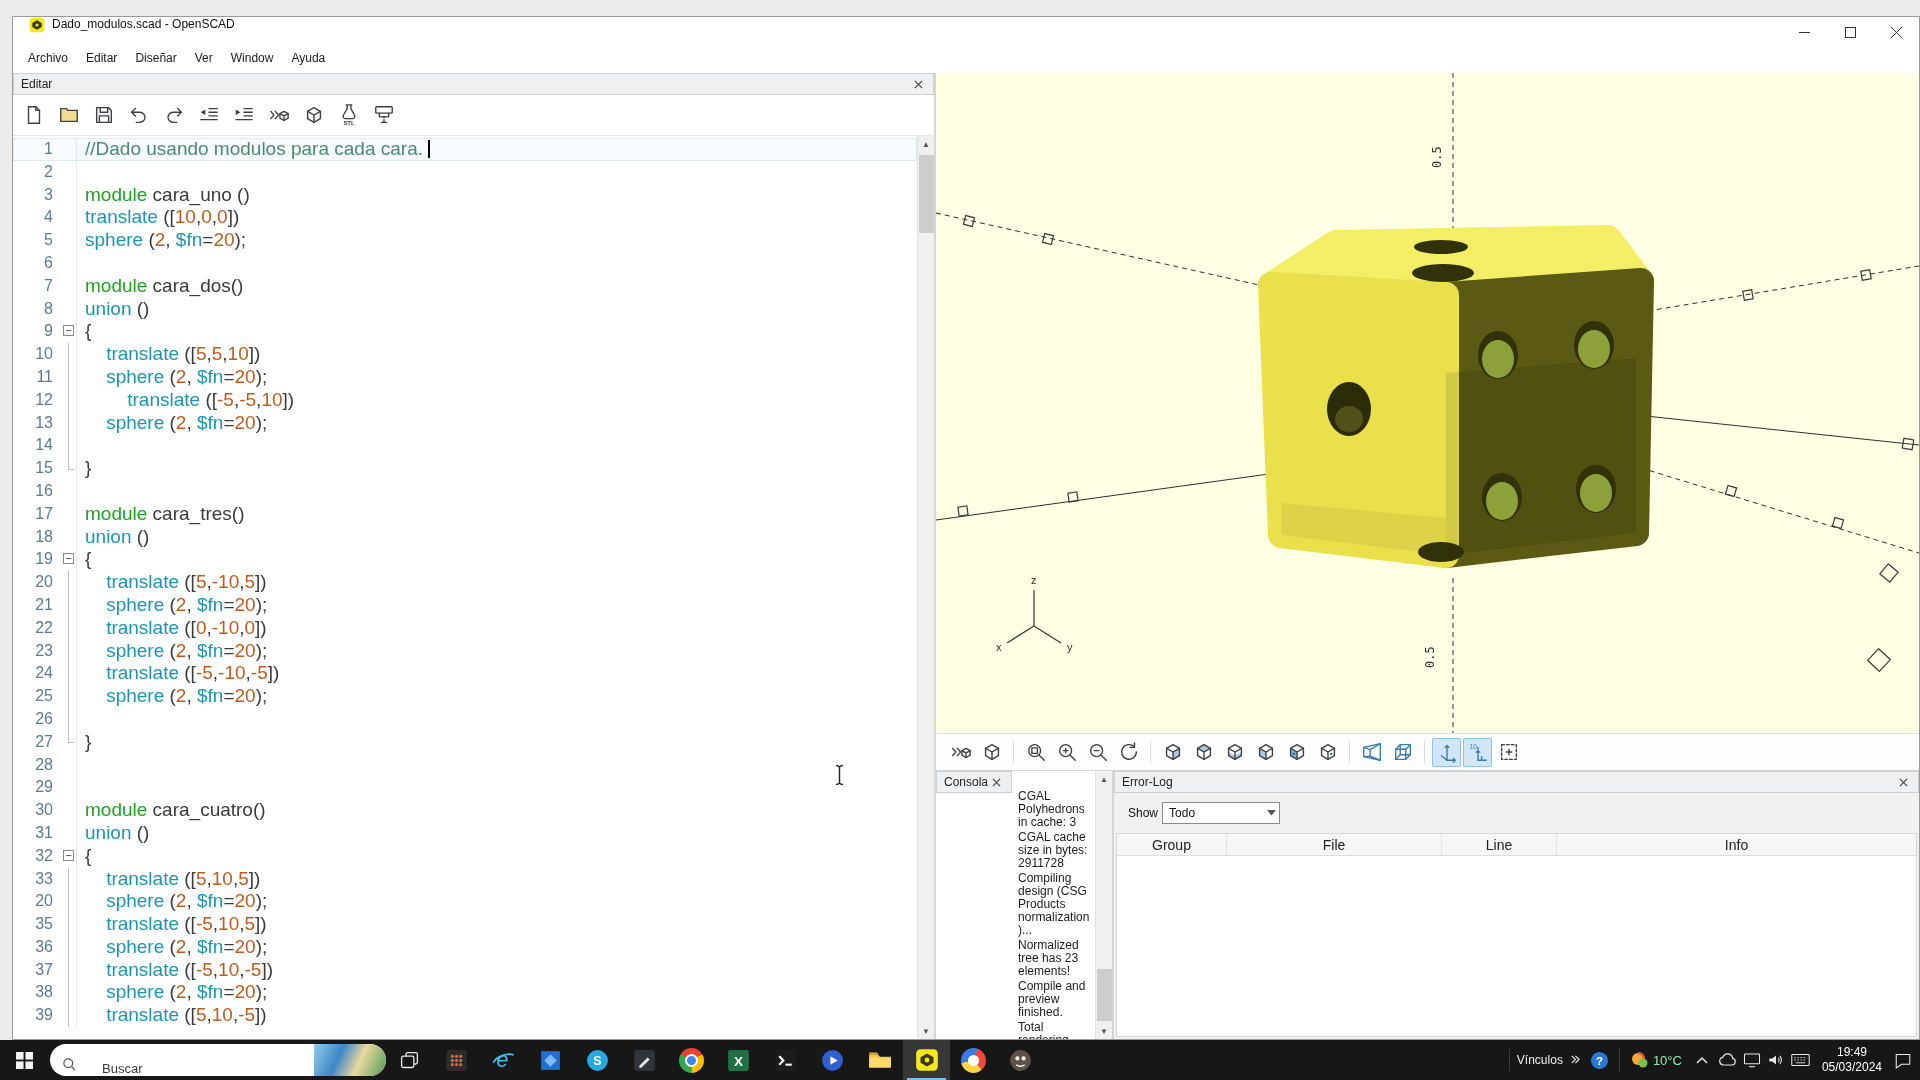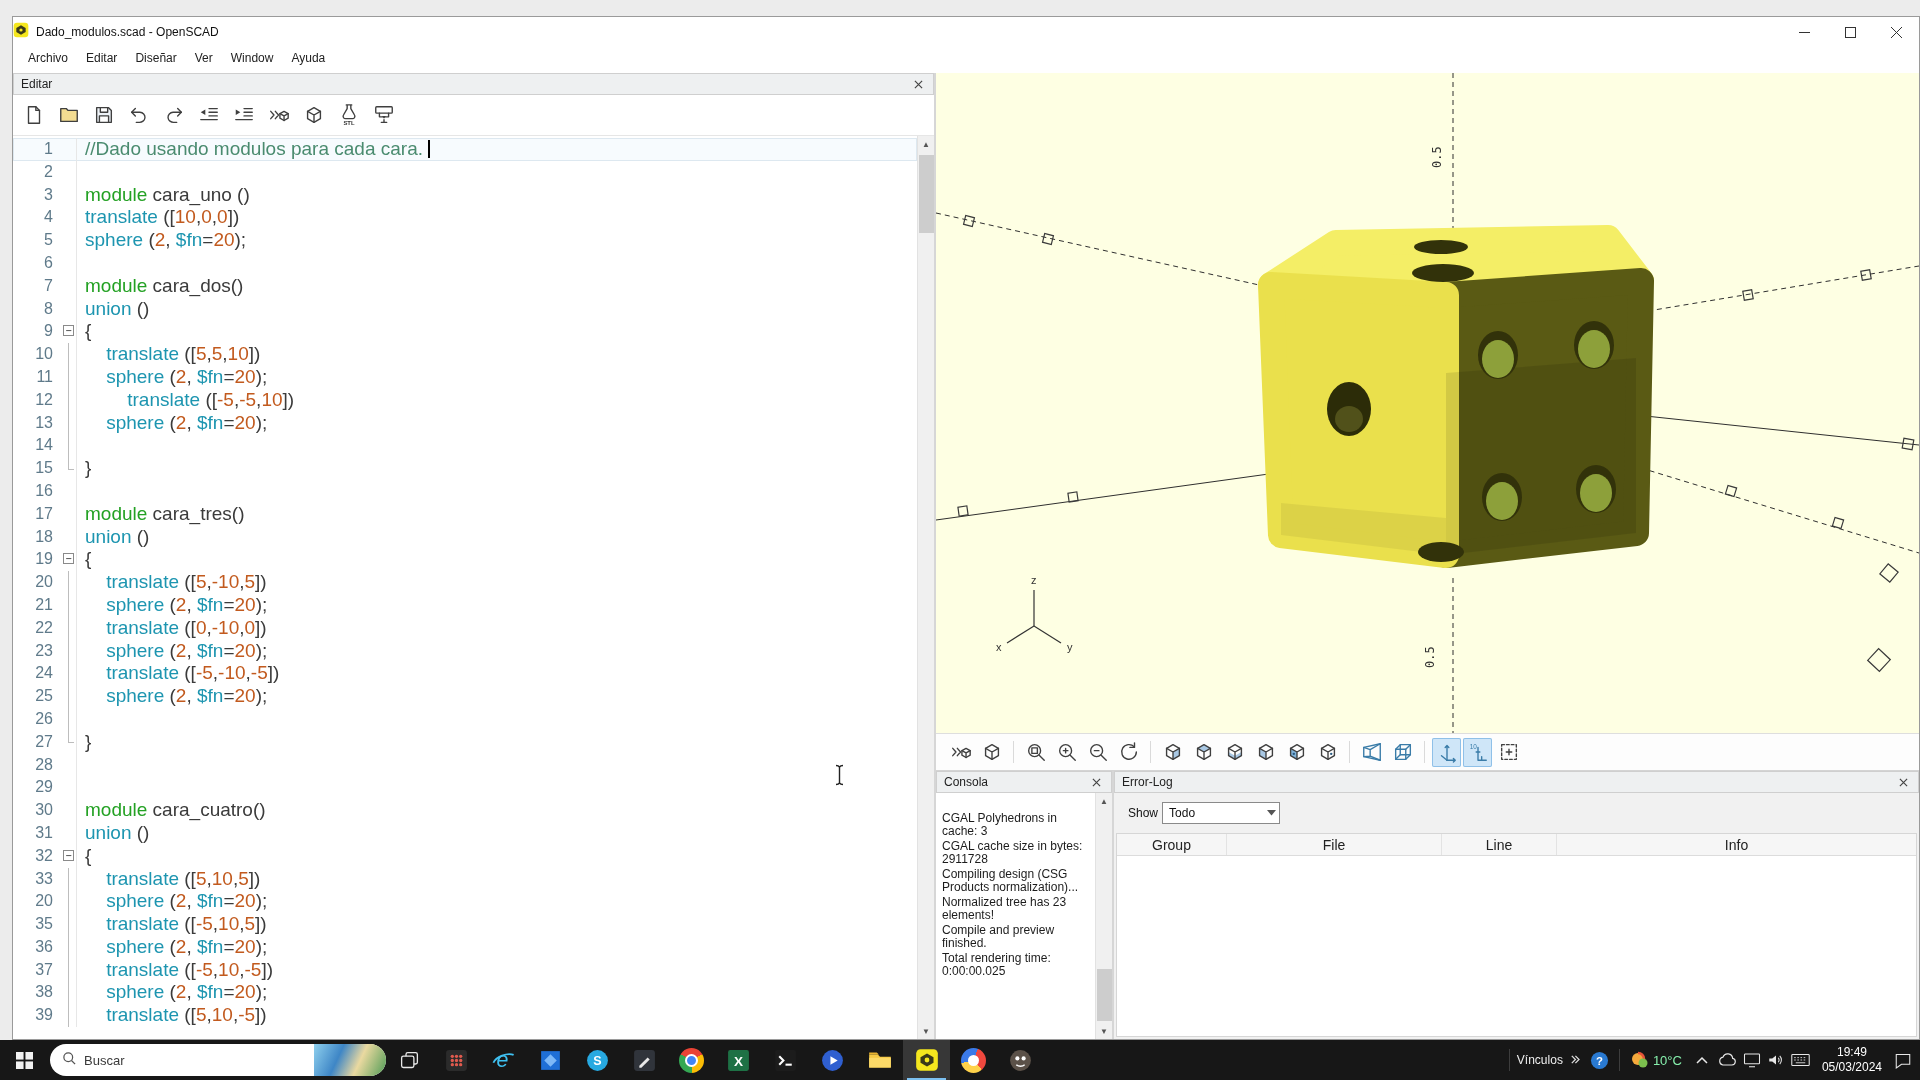--- a/index.html
+++ b/index.html
@@ -2,21 +2,21 @@
 <html><head>
 <meta charset="utf-8">
 <style>
   *{margin:0;padding:0;box-sizing:border-box;border:none;font-family:"Liberation Sans",sans-serif}
   html,body{width:1920px;height:1080px}
   body{background:#ececec;position:relative;overflow:hidden}
 
   
   .window{position:absolute;left:12px;top:16px;width:1908px;height:1024px;background:#fff;
           border:1px solid #9a9a9a;display:flex;flex-direction:column}
-  .titlebar{height:30px;flex:0 0 auto;display:flex;align-items:center;padding-left:0;background:#fff}
+  .titlebar{height:30px;flex:0 0 auto;display:flex;padding-left:16px;background:#fff}
   .title-text{font-size:12px;color:#111;margin-left:7px}
   .win-controls{margin-left:auto;display:flex;height:100%}
   .win-btn{width:46px;height:100%;display:flex;align-items:center;justify-content:center;background:#fff;cursor:default}
   .menubar{height:26px;flex:0 0 auto;display:flex;align-items:flex-start;padding-left:6px;background:#fff}
   .menu-item{font-size:12px;color:#222;padding:4px 9px}
 
   .main{flex:1;display:flex;min-height:0}
 
   
   .editor-pane{width:923px;flex:0 0 auto;display:flex;flex-direction:column;min-height:0;border-right:2px solid #d6d6d6}
@@ -57,38 +57,38 @@
   .mouse-ibeam{position:absolute;left:820px;top:628px}
 
   .vp-toolbar{height:38px;flex:0 0 auto;display:flex;align-items:center;gap:2px;padding:0 10px;background:#fdfdfd;
               border-top:1px solid #dedede;border-bottom:1px solid #d4d4d4}
   .vbtn{width:29px;height:29px}
   .vbtn.pressed{background:#cfe6f8;box-shadow:inset 0 0 0 1px #8fc0e8;border-radius:2px}
   .vsep{width:1px;height:22px;background:#dadada;margin:0 5px}
 
   .bottom-panels{flex:1;display:flex;min-height:0}
   .panel-header{height:22px;flex:0 0 auto;background:#eef0f1;border:1px solid #cfcfcf;display:flex;align-items:center;padding:0 7px;font-size:12px;color:#222}
-  .console{width:178px;flex:0 0 auto;display:flex;flex-direction:column;border-right:2px solid #d6d6d6;background:#fff}
+  .console{width:178px;flex:0 0 auto;display:flex;flex-direction:row;border-right:2px solid #d6d6d6;background:#fff}
   .console-body{flex:1;position:relative;padding:19px 22px 3px 6px;font-size:12px;color:#1c1c1c;overflow:hidden}
   .con-line{line-height:13px;margin-bottom:2px;word-wrap:break-word}
 
   .errorlog{flex:1;display:flex;flex-direction:column;background:#f1f1f1;min-width:0}
   .errorlog-controls{display:flex;align-items:center;gap:4px;padding:9px 0 7px 14px;font-size:12px;color:#111}
   .combo{width:118px;height:22px;background:#fff;box-shadow:inset 0 0 0 1px #8a8a8a;display:flex;align-items:center;padding-left:7px;font-size:12px}
   .combo-arrow{margin-left:auto;width:18px;height:100%;display:flex;align-items:center;justify-content:center}
   .etable{flex:1;margin:2px 2px 2px 2px;background:#fff;border:1px solid #d6d6d6;display:flex;flex-direction:column}
   .etable-header{display:flex;height:22px;flex:0 0 auto;background:#f6f6f6;border-bottom:1px solid #dcdcdc;font-size:14px;color:#222}
   .ecol{display:flex;align-items:center;justify-content:center;border-right:1px solid #e3e3e3;overflow:hidden}
   .ecol.c0{width:110px}.ecol.c1{width:215px}.ecol.c2{width:115px}.ecol.c3{flex:1;border-right:none}
   .etable-body{flex:1;background:#fff}
 
   
   .taskbar{position:absolute;left:0;bottom:0;width:1920px;height:40px;background:#171717;display:flex;align-items:center;z-index:5}
   .start{width:48px;height:40px;display:flex;align-items:center;justify-content:center;background:transparent}
-  .searchbox{width:336px;height:32px;margin-left:2px;background:#fff;border-radius:16px;display:flex;align-items:center;padding-left:12px;gap:7px;overflow:hidden}
+  .searchbox{width:336px;height:32px;margin-left:2px;background:#fff;border-radius:16px;display:flex;align-items:flex-end;padding-left:12px;gap:25px;overflow:hidden}
   .search-text{font-size:13px;color:#3a3a3a}
   .sr-photo{margin-left:auto;width:72px;height:100%;background:linear-gradient(115deg,#8fd0ee 0%,#3e86c6 35%,#ead9a0 62%,#4f9b55 100%)}
   .tb-slot{width:47px;height:40px;display:flex;align-items:center;justify-content:center;background:transparent;position:relative}
   .tb-slot.active{background:rgba(255,255,255,.14)}
   .tb-slot.active::after{content:"";position:absolute;left:4px;right:4px;bottom:0;height:2px;background:#7cc0f0}
   .ball{width:25px;height:25px;border-radius:50%;position:relative;display:inline-block}
   .ball.chrome{background:conic-gradient(from -60deg,#ea4335 0 120deg,#fbbc05 0 240deg,#34a853 0 360deg)}
   .ball.chrome::after{content:"";position:absolute;inset:6px;background:#4285f4;border:2px solid #fff;border-radius:50%}
   .ball.browser2{background:conic-gradient(from 20deg,#f0483e 0 33%,#ffd24a 0 66%,#3b7ae8 0 100%)}
   .ball.browser2::after{content:"";position:absolute;inset:7px;background:#fff;border-radius:50%}

